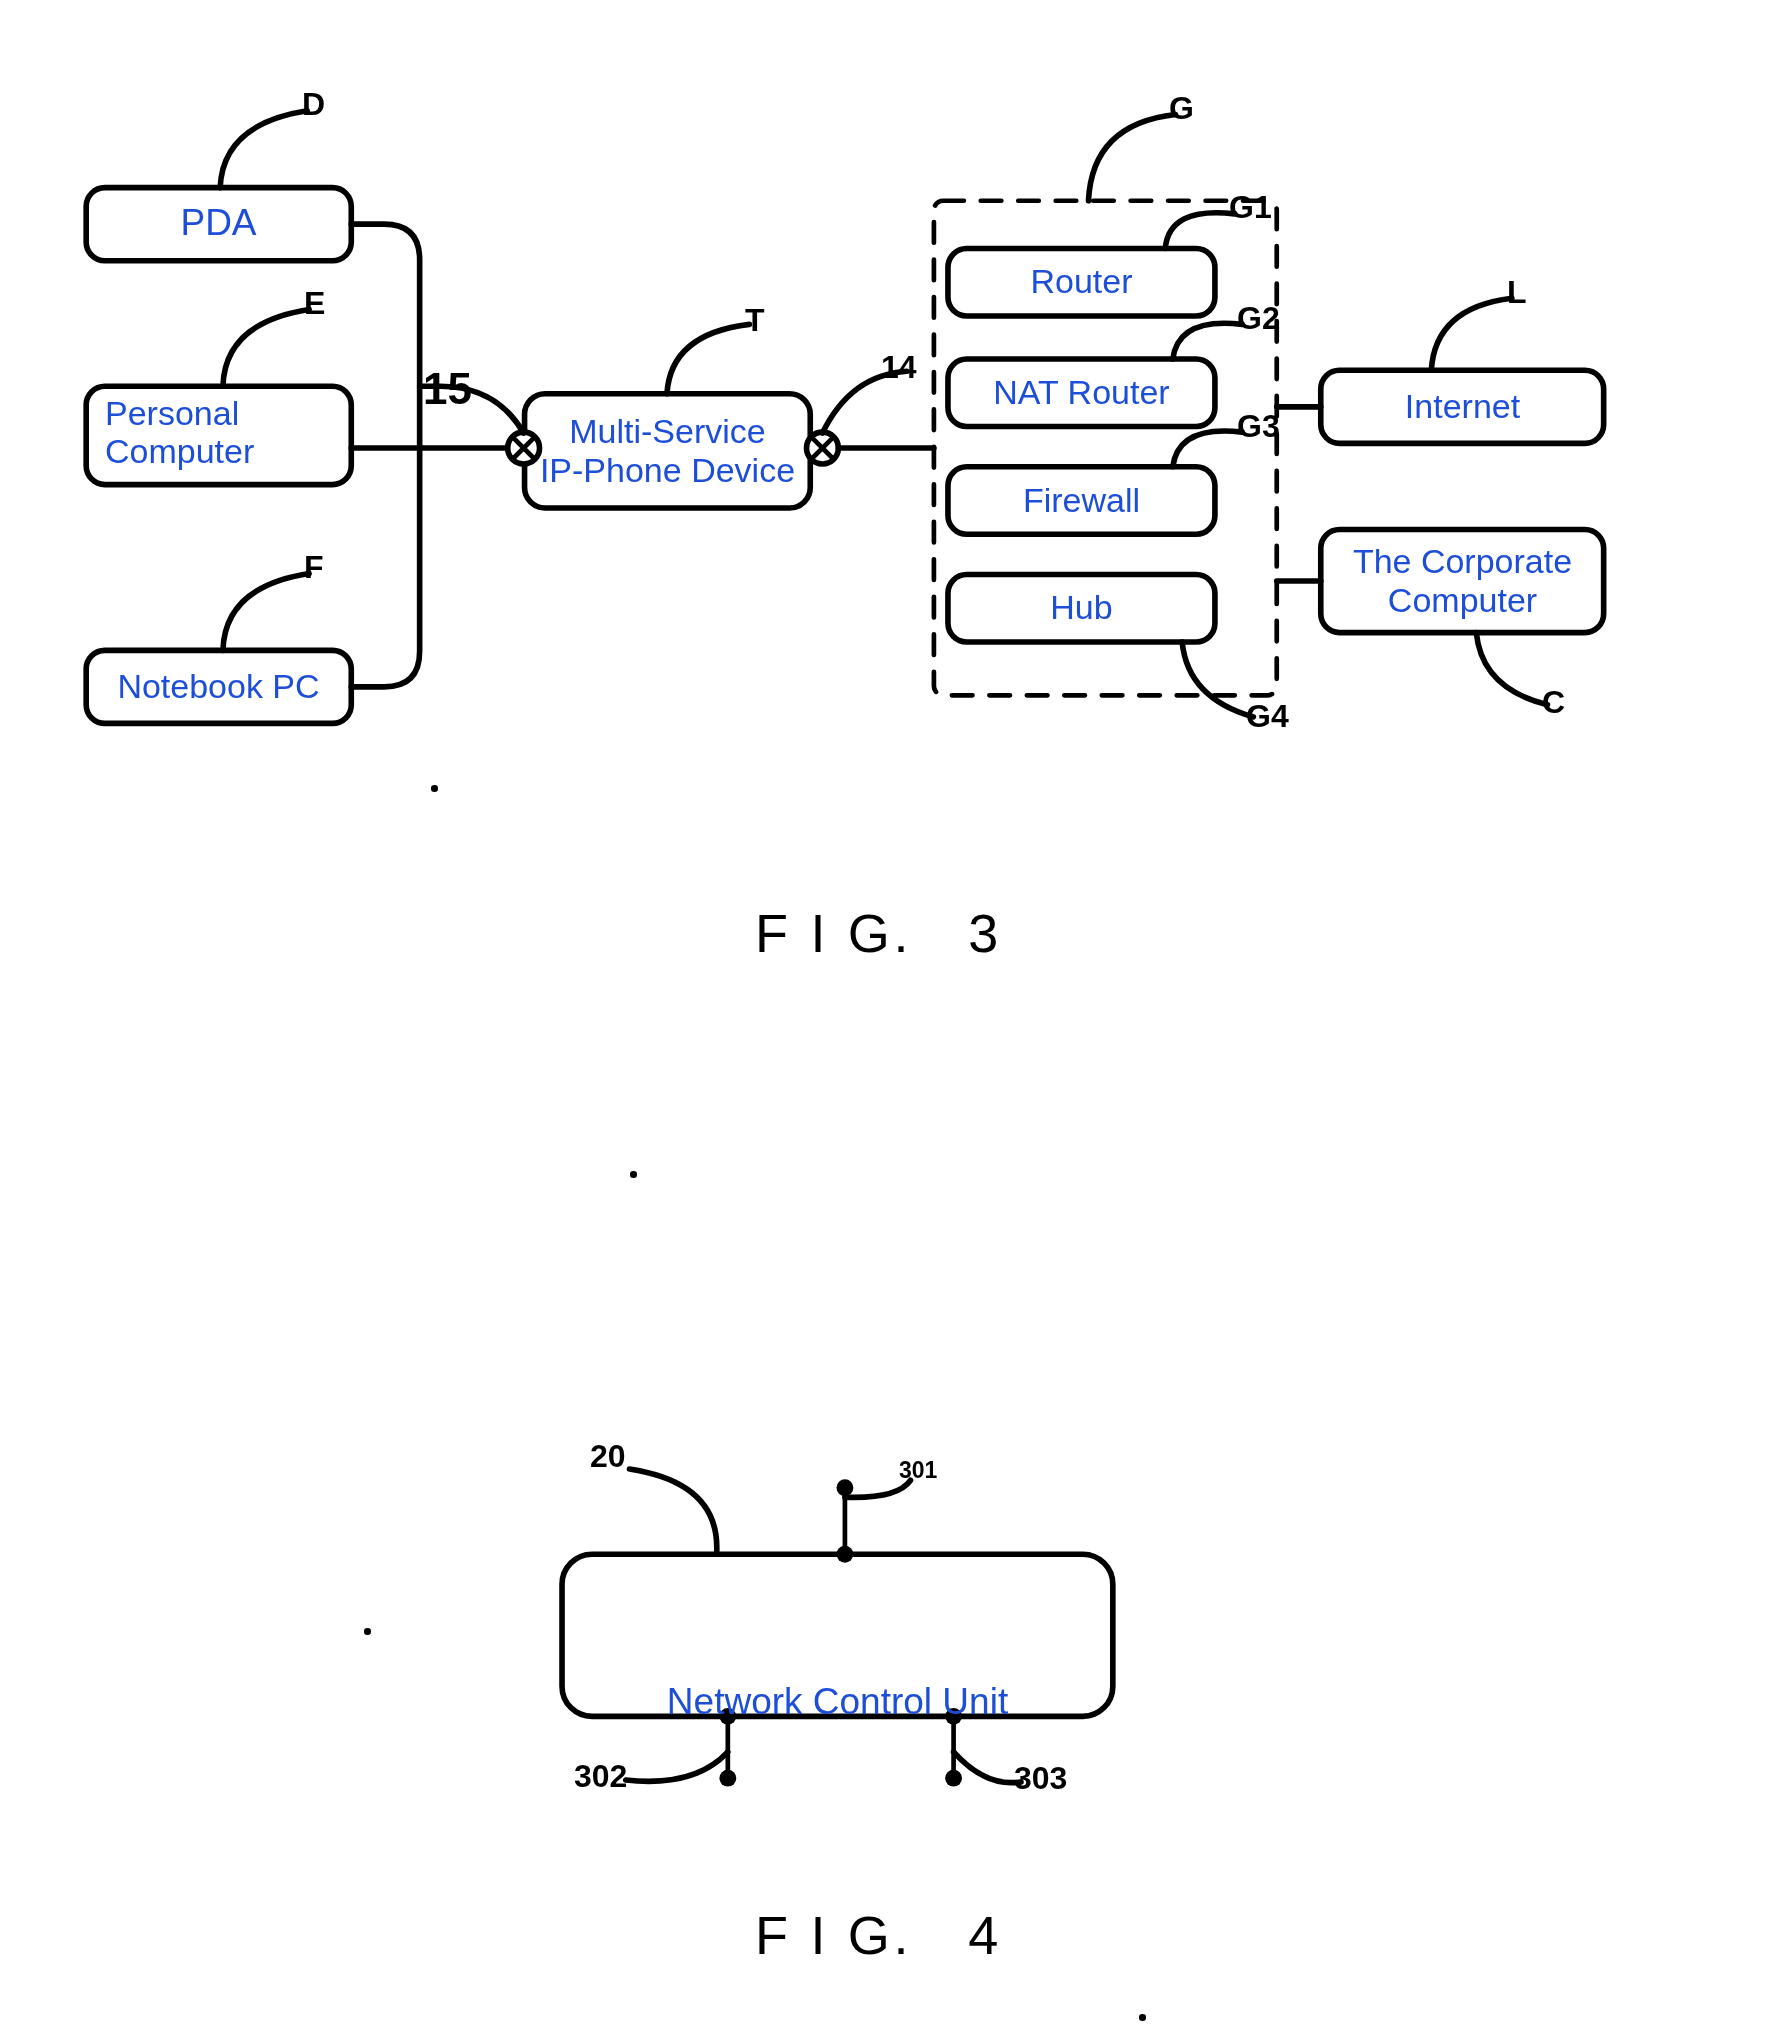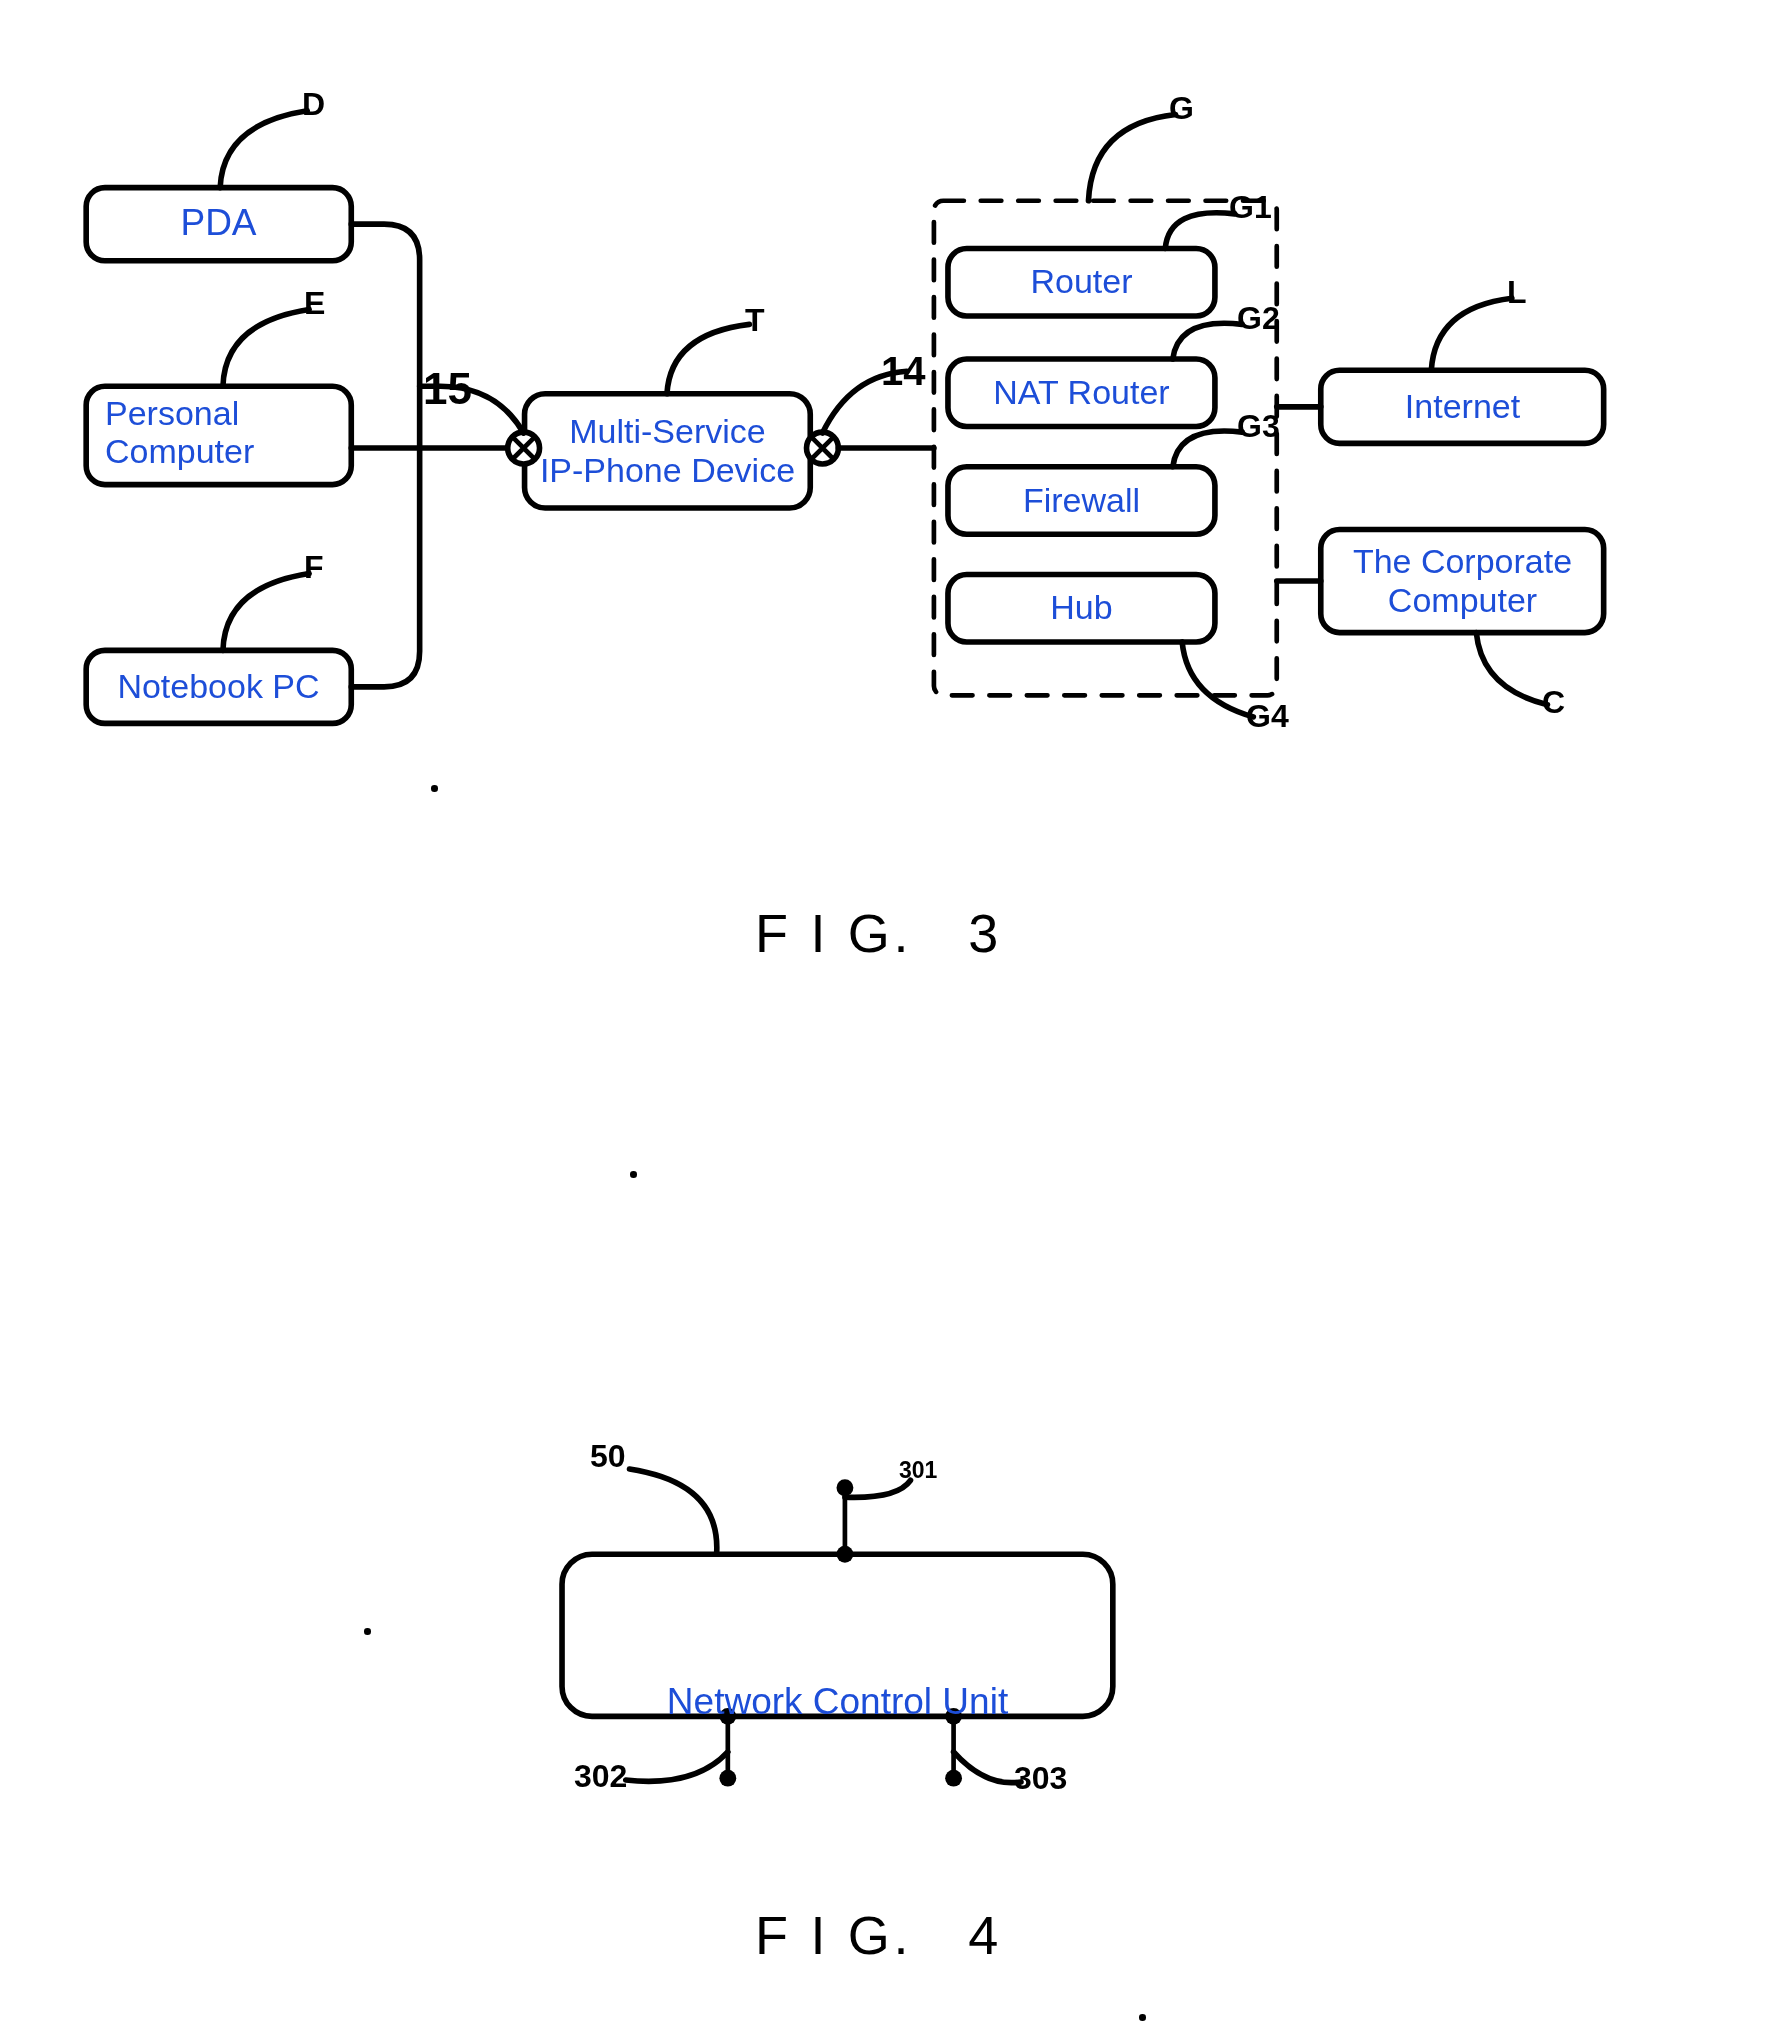--- a/index.html
+++ b/index.html
@@ -196,27 +196,27 @@
   <div class="ref-label" style="left:1237px; top:408px; font-size:32px;">G3</div>
 
   <div class="ref-label" style="left:1246px; top:698px; font-size:32px;">G4</div>
 
   <div class="ref-label" style="left:1507px; top:274px; font-size:32px;">L</div>
 
   <div class="ref-label" style="left:1542px; top:684px; font-size:32px;">C</div>
 
   <div class="ref-label" style="left:423px; top:364px; font-size:44px;">15</div>
 
-  <div class="ref-label" style="left:881px; top:349px; font-size:40px;">14</div>
+  <div class="ref-label" style="left:881px; top:349px; font-size:32px;">14</div>
 
   <div class="fig-caption" style="left:755px; top:902px; font-size:54px; letter-spacing:3.7px;">F I G.   3</div>
 
   <div class="node-label" style="left:562px; top:1621px; width:551px; height:162px; font-size:37px;">Network Control Unit</div>
 
-  <div class="ref-label" style="left:590px; top:1438px; font-size:32px;">50</div>
+  <div class="ref-label" style="left:590px; top:1438px; font-size:32px;">20</div>
 
   <div class="ref-label" style="left:899px; top:1457px; font-size:23px;">301</div>
 
   <div class="ref-label" style="left:558px; top:1758px; font-size:32px;margin-left:16px;">302</div>
 
   <div class="ref-label" style="left:1014px; top:1760px; font-size:32px;">303</div>
 
   <div class="fig-caption" style="left:755px; top:1904px; font-size:54px; letter-spacing:3.7px;">F I G.   4</div>
 
   <div class="speck" style="left:431px; top:785px; width:6.6px; height:6.6px;"></div>

